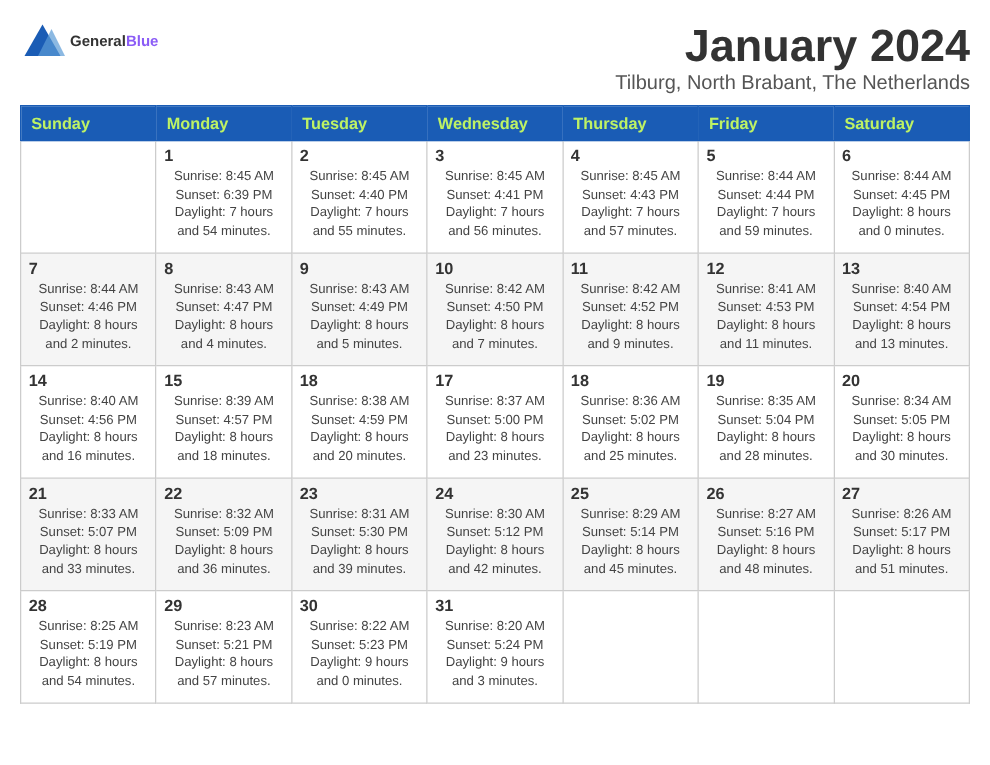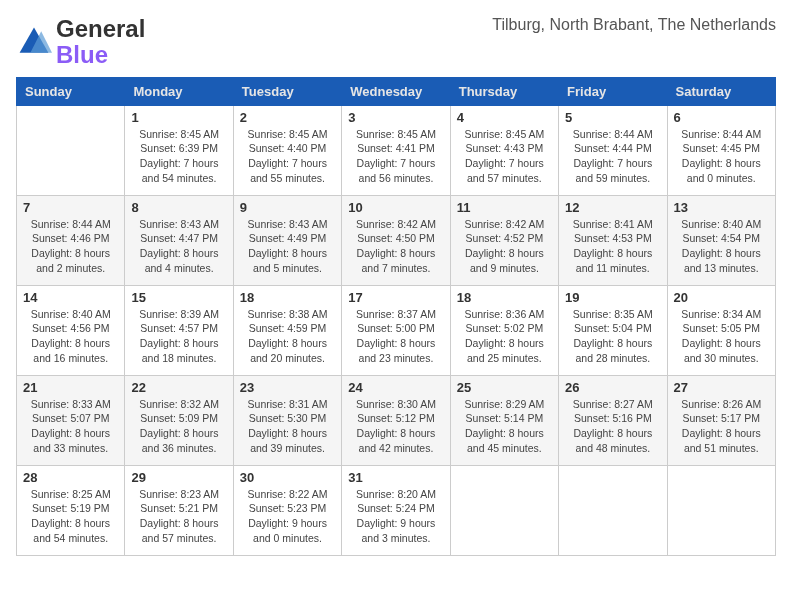--- a/index.html
+++ b/index.html
@@ -16,22 +16,22 @@
       justify-content: space-between;
       margin-bottom: 8px;
     }
     .logo {
       display: flex;
       align-items: center;
       gap: 4px;
     }
     .logo-text {
       display: flex;
-      flex-direction: column;
-      font-size: 24px;
+      flex-direction: row;
+      font-size: 12px;
       font-weight: bold;
       line-height: 1.1;
     }
     .logo-general { color: #333; }
     .logo-blue { color: #8b5cf6; }
     .logo-icon {
       width: 36px;
       height: 36px;
     }
     .title-area {
@@ -46,21 +46,21 @@
       font-size: 16px;
       color: #555;
     }
     .calendar {
       width: 100%;
       border-collapse: collapse;
       font-size: 11px;
     }
     .calendar th {
       background-color: #1a5cb5;
-      color: #e5e5e5;
+      color: #bef264;
       text-align: left;
       padding: 6px 8px;
       font-size: 13px;
       border: 1px solid #1a5cb5;
     }
     .calendar td {
       border: 1px solid #ccc;
       vertical-align: top;
       padding: 4px 6px;
       width: 108px;
@@ -101,20 +101,21 @@
     <svg class="logo-icon" viewBox="0 0 40 40">
       <polygon points="20,4 36,32 4,32" fill="#1a5cb5"></polygon>
       <polygon points="28,8 40,32 16,32" fill="#5b9bd5" opacity="0.7"></polygon>
     </svg>
     <div class="logo-text">
       <span class="logo-general">General</span>
       <span class="logo-blue">Blue</span>
     </div>
   </div>
   <div class="title-area">
+    <div class="month-title">January 2024</div>
     <div class="location-title">Tilburg, North Brabant, The Netherlands</div>
   </div>
 </div>
 
 <table class="calendar">
   <thead>
     <tr>
       <th>Sunday</th>
       <th>Monday</th>
       <th>Tuesday</th>

